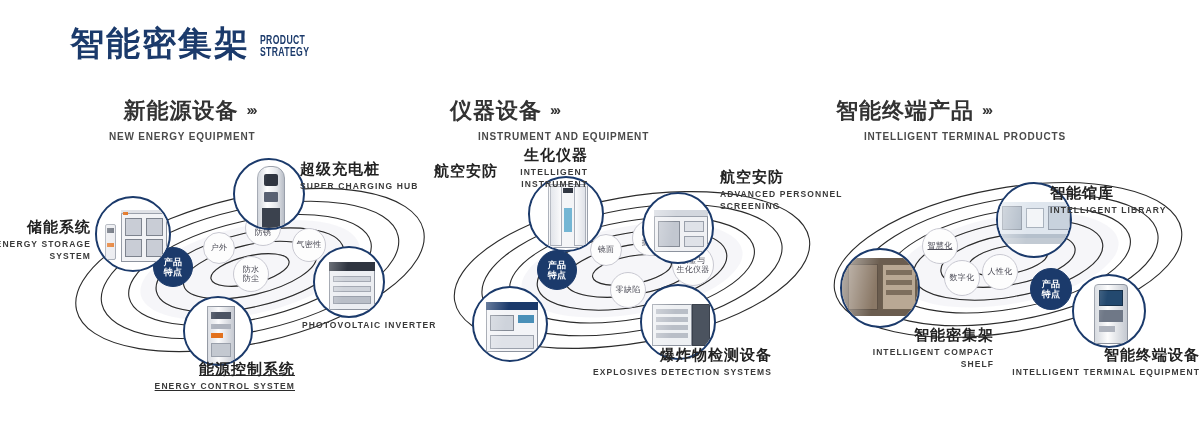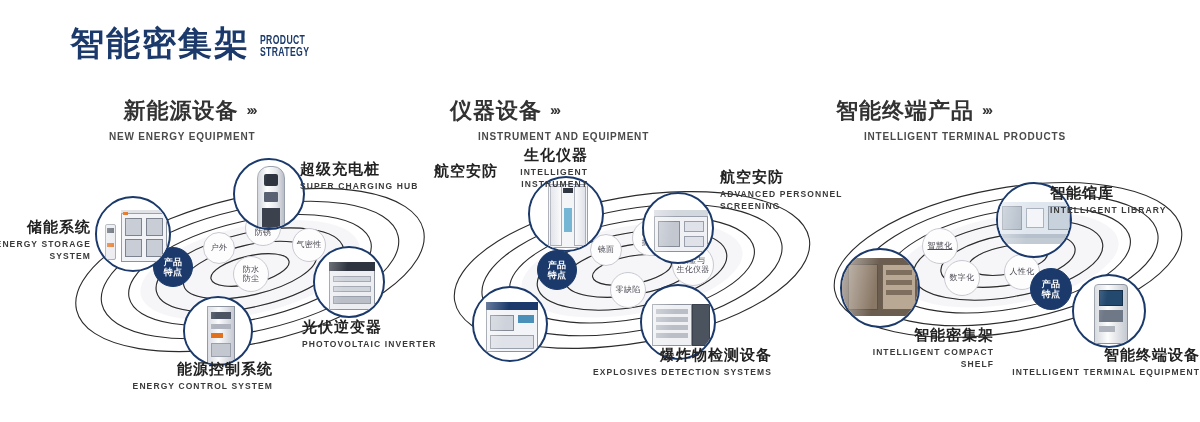--- a/index.html
+++ b/index.html
@@ -155,33 +155,32 @@
 
     <div class="node" style="left:258px;top:96px;width:72px;height:72px;">
       <div class="dev" style="left:14px;top:14px;width:46px;height:48px;background:#eceef2;border:1px solid #8d939e;"></div>
       <div class="dev" style="left:14px;top:14px;width:46px;height:9px;background:#2f3540;"></div>
       <div class="dev" style="left:18px;top:28px;width:38px;height:6px;background:#cfd3da;border:1px solid #a4a9b3;"></div>
       <div class="dev" style="left:18px;top:38px;width:38px;height:6px;background:#cfd3da;border:1px solid #a4a9b3;"></div>
       <div class="dev" style="left:18px;top:48px;width:38px;height:8px;background:#b9bec7;border:1px solid #9aa0ab;"></div>
       <div class="shine"></div>
     </div>
     <div class="cap l" style="left:247px;top:168px;width:170px;">
-      <div class="cn">光伏逆变器</div>
       <div class="en">PHOTOVOLTAIC INVERTER</div>
     </div>
 
     <div class="node" style="left:128px;top:146px;width:70px;height:70px;">
       <div class="dev" style="left:22px;top:8px;width:28px;height:58px;background:linear-gradient(90deg,#d9dce2,#fbfbfc 40%,#c6cad2);border:1px solid #8d939e;"></div>
       <div class="dev" style="left:26px;top:14px;width:20px;height:7px;background:#4c5463;"></div>
       <div class="dev" style="left:26px;top:26px;width:20px;height:5px;background:#aeb3bd;"></div>
       <div class="dev" style="left:26px;top:35px;width:12px;height:5px;background:#e2711d;"></div>
       <div class="dev" style="left:26px;top:45px;width:20px;height:14px;background:#c3c8d0;border:1px solid #9aa0ab;"></div>
       <div class="shine"></div>
     </div>
-    <div class="cap c" style="left:18px;top:210px;width:200px;">
+    <div class="cap c" style="left:40px;top:210px;width:200px;text-decoration:underline;">
       <div class="cn">能源控制系统</div>
       <div class="en">ENERGY CONTROL SYSTEM</div>
     </div>
   </div>
 
   <div class="group" style="left:432px;top:150px;width:400px;height:240px;">
     <svg class="orbits" width="400" height="240" viewBox="0 0 400 240">
       <g fill="none" stroke="#2b2b2b" stroke-width="1.1" transform="rotate(-10 200 120)">
         <ellipse cx="200" cy="120" rx="40" ry="14"></ellipse>
         <ellipse cx="200" cy="120" rx="68" ry="25"></ellipse>
@@ -283,21 +282,21 @@
       <g fill="none" stroke="#2b2b2b" stroke-width="1.1" transform="rotate(-10 190 110)">
         <ellipse cx="190" cy="110" rx="40" ry="14"></ellipse>
         <ellipse cx="190" cy="110" rx="68" ry="25"></ellipse>
         <ellipse cx="190" cy="110" rx="96" ry="37"></ellipse>
       </g>
     </svg>
 
     <div class="bub light" style="left:104px;top:78px;width:36px;height:36px;text-decoration:underline;">
       <span><span>智慧化</span></span>
     </div>
-    <div class="bub light" style="left:164px;top:104px;width:36px;height:36px;margin-left:22px;">
+    <div class="bub light" style="left:164px;top:104px;width:36px;height:36px;">
       <span><span>人性化</span></span>
     </div>
     <div class="bub light" style="left:126px;top:110px;width:36px;height:36px;">
       <span><span>数字化</span></span>
     </div>
     <div class="bub dark" style="left:212px;top:118px;width:42px;height:42px;">
       <span><span>产品</span><br><span>特点</span></span>
     </div>
 
     <div class="node" style="left:178px;top:32px;width:76px;height:76px;">

